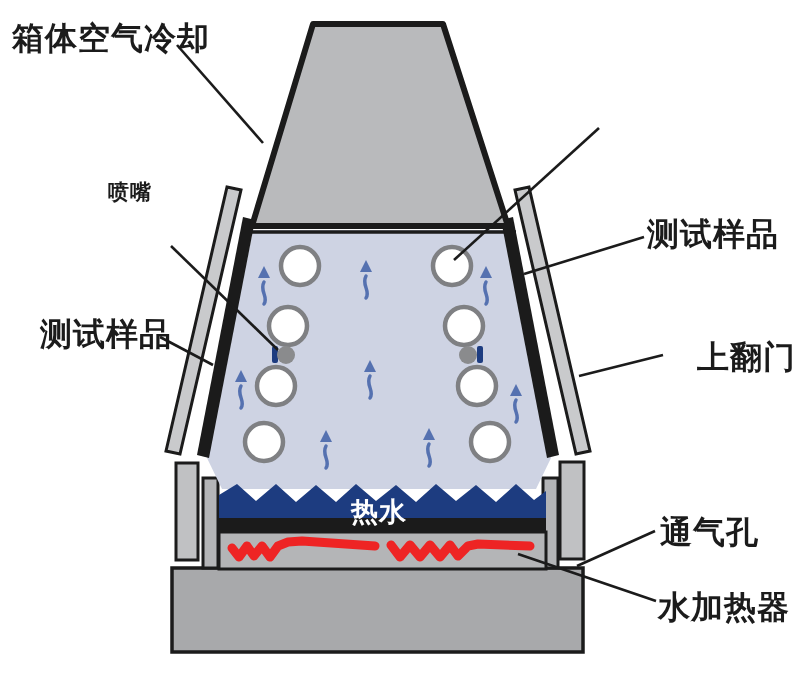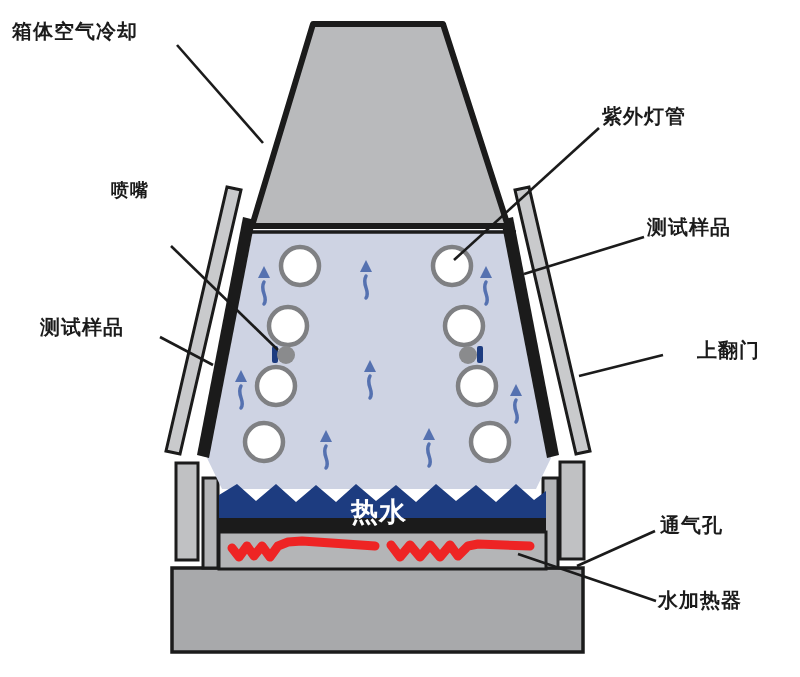--- a/index.html
+++ b/index.html
@@ -2,24 +2,24 @@
 <html><head>
 <meta charset="utf-8">
 <style>
   html,body{margin:0;padding:0;background:#ffffff;}
   .stage{
     position:relative;width:800px;height:677px;background:#ffffff;overflow:hidden;
     font-family:"Liberation Sans","DejaVu Sans",sans-serif;
   }
   .stage svg{position:absolute;left:0;top:0;}
   .lbl{
-    position:absolute;color:#1b1b1b;font-size:20px;font-weight:600;
+    position:absolute;color:#1b1b1b;font-size:32px;font-weight:600;
     letter-spacing:1px;white-space:nowrap;line-height:1.15;
   }
-  .lbl.small{font-size:18px;}
+  .lbl.small{font-size:21px;}
   .lbl.center{text-align:center;}
   .lbl.white{color:#ffffff;}
   .lbl.big{font-size:34px;font-weight:700;letter-spacing:3px;}
   .lbl.base{font-size:32px;font-weight:700;color:#2b2b2b;letter-spacing:4px;}
 </style>
 </head>
 <body>
 
 <div class="stage">
 
@@ -99,21 +99,20 @@
   </svg>
 
   <div class="lbl" style="left:12px;top:20px;">箱体空气冷却</div>
 
   <div class="lbl small center" style="left:32px;top:180px;width:196px;">
     <div>喷嘴</div>
   </div>
 
   <div class="lbl" style="left:40px;top:316px;">测试样品</div>
 
-  <div class="lbl" style="left:602px;top:105px;">紫外灯管</div>
 
   <div class="lbl" style="left:647px;top:216px;">测试样品</div>
 
   <div class="lbl" style="left:677px;top:339px;margin-left:20px;">上翻门</div>
 
 
   <div class="lbl white" style="left:351px;top:497px;font-size:27px;font-weight:700;">热水</div>
 
   <div class="lbl" style="left:660px;top:514px;">通气孔</div>
 

